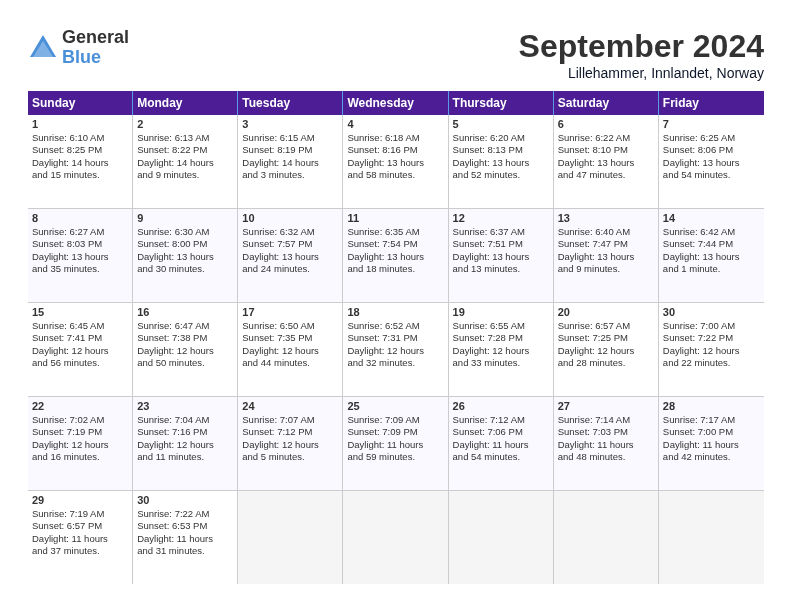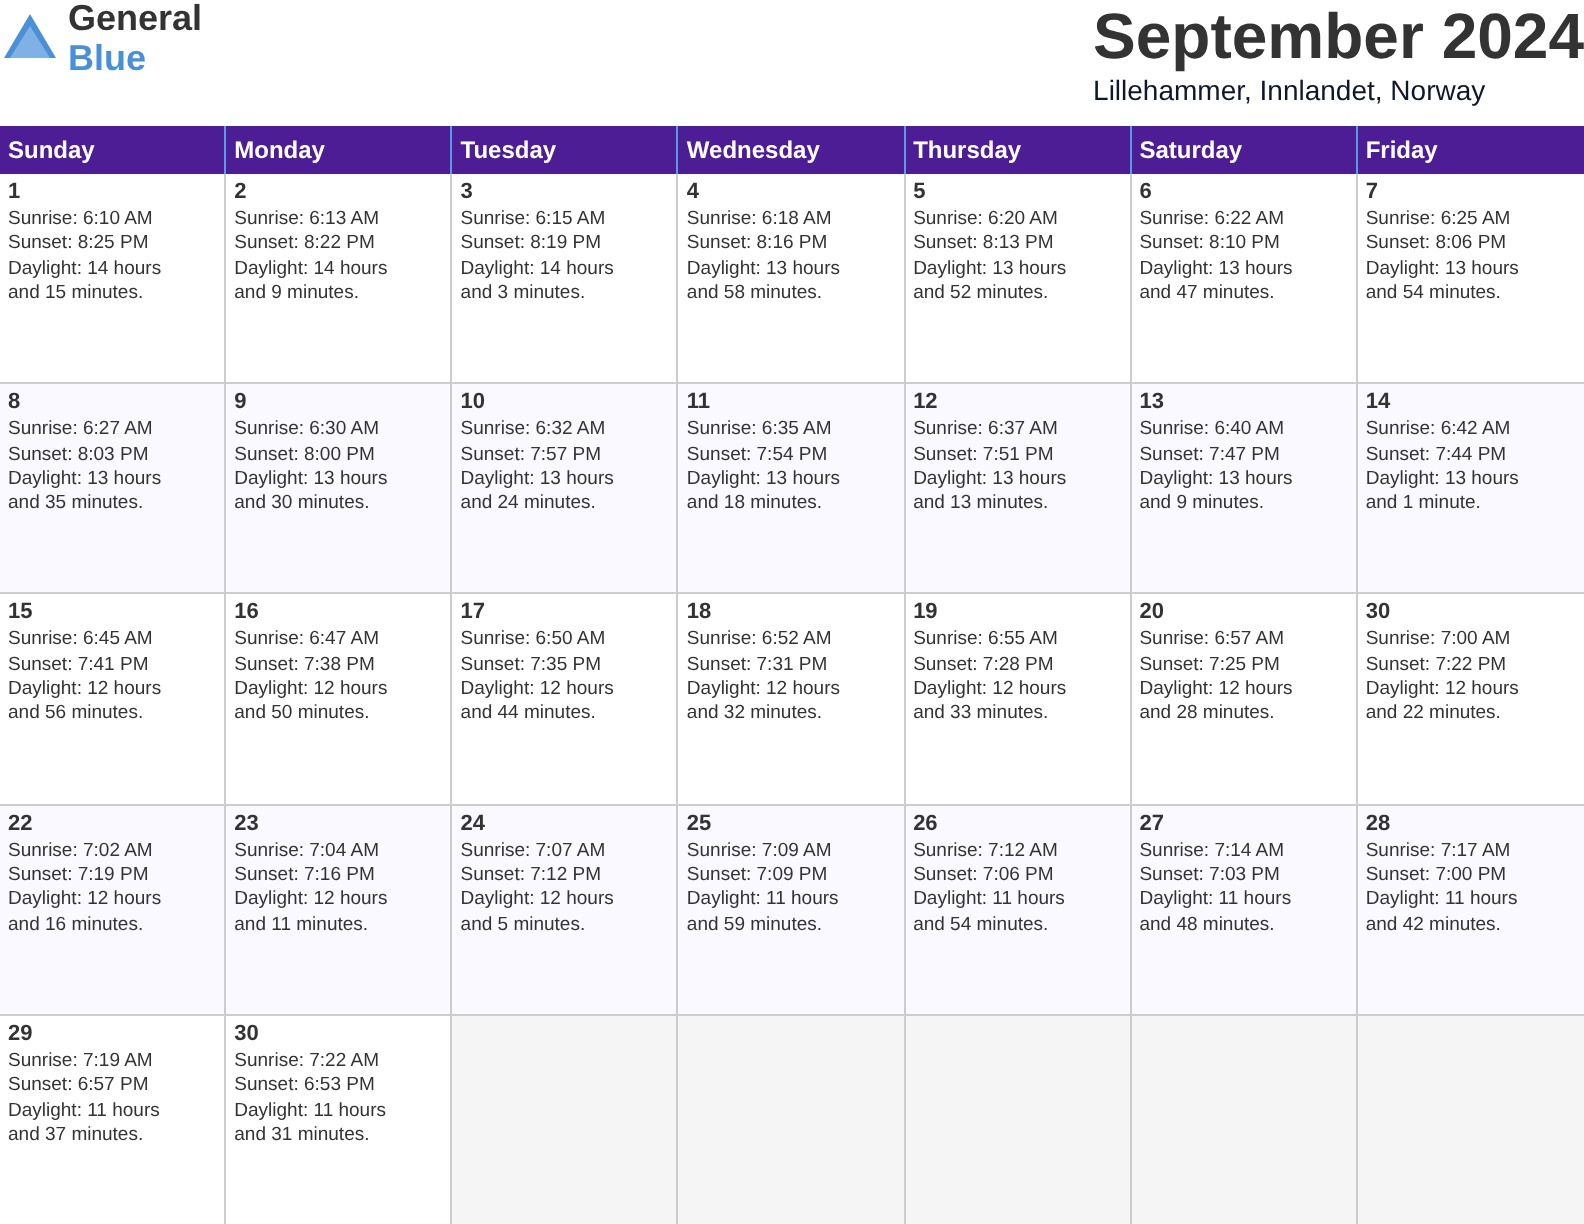--- a/index.html
+++ b/index.html
@@ -6,21 +6,21 @@
     body {
       width: 792px;
       height: 612px;
       font-family: Arial, sans-serif;
       background: #fff;
       overflow: hidden;
     }
     .page {
       width: 792px;
       height: 612px;
-      padding: 0;
+      padding: 28px;
       display: flex;
       flex-direction: column;
     }
     .header {
       display: flex;
       justify-content: space-between;
       align-items: flex-start;
       margin-bottom: 10px;
     }
     .logo {
@@ -41,21 +41,21 @@
       font-size: 18px;
       font-weight: bold;
       color: #4a90d9;
     }
     .logo-icon {
       width: 30px;
       height: 30px;
       margin-right: 4px;
     }
     .title-section {
-      text-align: left;
+      text-align: right;
     }
     .main-title {
       font-size: 32px;
       font-weight: bold;
       color: #333;
     }
     .subtitle {
       font-size: 14px;
       color: #0f172a;
     }

